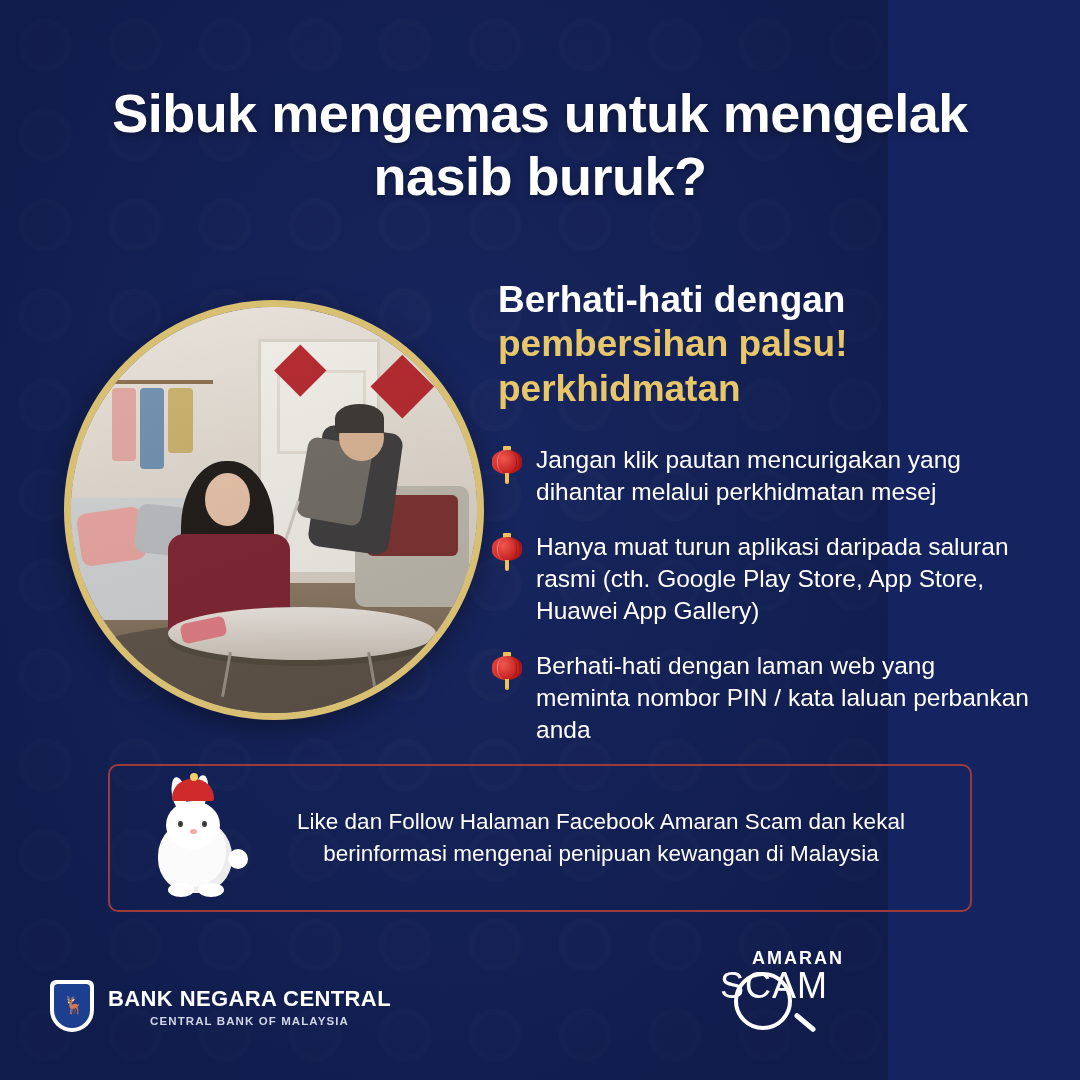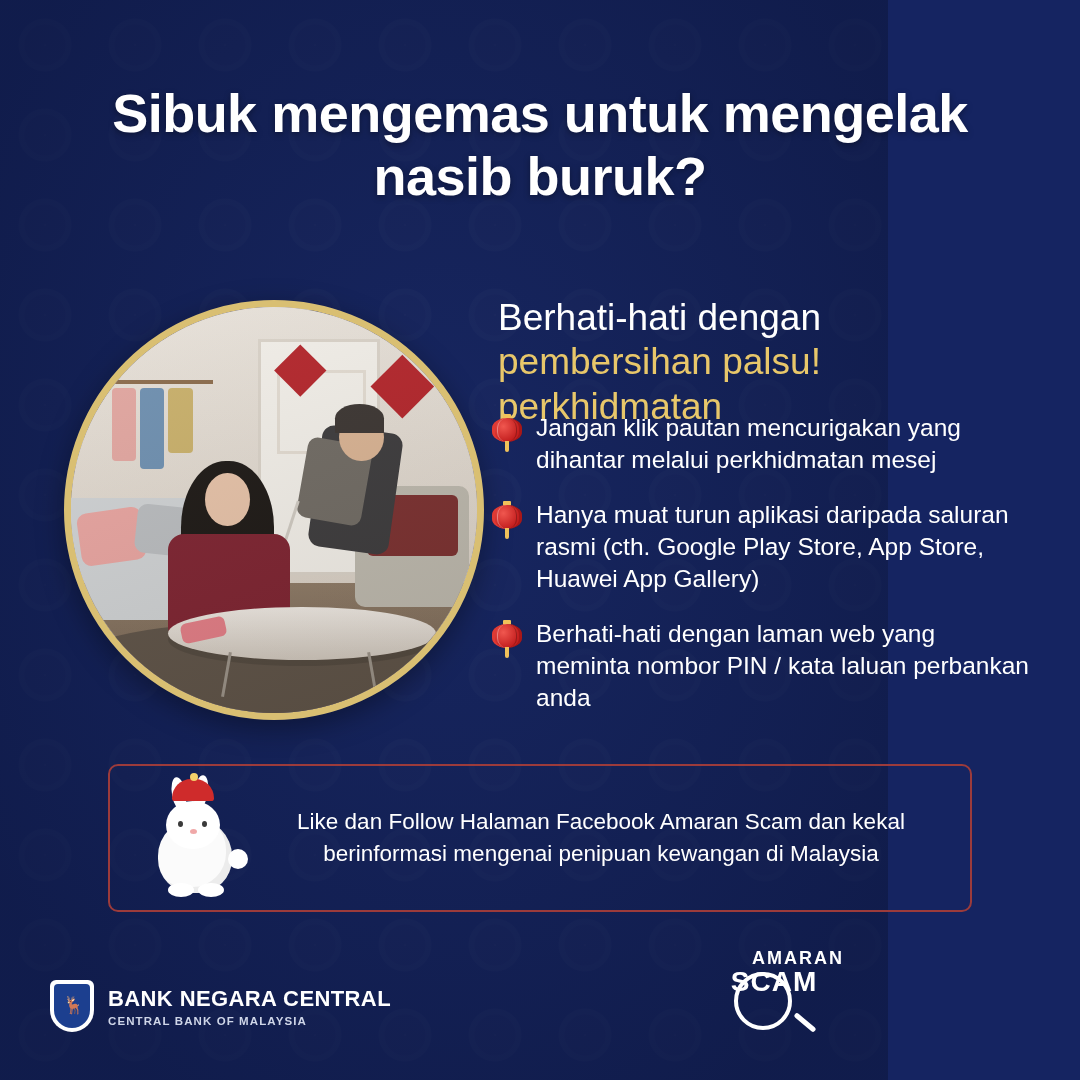--- a/index.html
+++ b/index.html
@@ -87,28 +87,27 @@
   .ph-deco2 { position:absolute; left:76%; top:14%; width:11%; height:11%; background:#b3242a; transform:rotate(45deg); }
   .ph-rack { position:absolute; left:7%; top:18%; width:28%; height:4px; background:#8a6a4a; }
   .ph-coat1 { position:absolute; left:10%; top:20%; width:6%; height:18%; background:#e2a6a0; border-radius:4px; }
   .ph-coat2 { position:absolute; left:17%; top:20%; width:6%; height:20%; background:#6d8fb0; border-radius:4px; }
   .ph-coat3 { position:absolute; left:24%; top:20%; width:6%; height:16%; background:#c9b06a; border-radius:4px; }
   .photo-tint { position:absolute; inset:0; background:linear-gradient(160deg, rgba(255,255,255,.05), rgba(40,30,20,.12)); }
 
   
   .subhead {
     position:absolute; left:498px; top:278px; width:520px;
-    font-size:37px; font-weight:400; line-height:1.2;
+    font-size:37px; font-weight:700; line-height:1.2;
     color:#ffffff;
-    margin-top:18px;
   }
   .subhead .gold { color:#e8c76a; display:block; }
 
   .bullets {
-    position:absolute; left:492px; top:412px; width:540px;
+    position:absolute; left:492px; top:444px; width:540px;
   }
   .bullet {
     display:flex; align-items:flex-start; gap:14px;
     margin-bottom:22px;
   }
   .lantern {
     flex:0 0 auto;
     width:30px; height:38px;
     position:relative; margin-top:2px;
   }
@@ -166,28 +165,28 @@
   }
   .bnm-shield:after {
     content:""; position:absolute; inset:4px;
     background:#1c3f8f; border-radius:4px 4px 18px 18px;
   }
   .bnm-deer {
     position:relative; z-index:2; width:18px; height:22px;
     color:#ffffff; font-size:17px; line-height:22px; text-align:center;
   }
   .bnm-text-main { color:#ffffff; font-size:22px; font-weight:700; letter-spacing:.4px; }
-  .bnm-text-sub { color:#cfd6e8; font-size:11.5px; font-weight:700; letter-spacing:1.1px; text-align:left; margin-top:3px; }
+  .bnm-text-sub { color:#cfd6e8; font-size:11.5px; font-weight:700; letter-spacing:1.1px; text-align:center; margin-top:3px; }
 
   .amaran {
     position:absolute; right:44px; bottom:46px;
     width:140px; height:86px; color:#ffffff;
   }
   .am-l1 { font-size:18px; font-weight:700; letter-spacing:2px; text-align:right; }
-  .am-l2 { font-size:28px; font-weight:700; letter-spacing:1px; text-align:center; line-height:.95; }
+  .am-l2 { font-size:36px; font-weight:400; letter-spacing:1px; text-align:center; line-height:.95; }
   .am-glass {
     position:absolute; left:30px; top:24px; width:58px; height:58px;
     border:4px solid #ffffff; border-radius:50%;
   }
   .am-handle {
     position:absolute; left:88px; top:72px; width:26px; height:5px;
     background:#ffffff; transform:rotate(40deg); border-radius:3px;
   }
 </style>
 </head>

